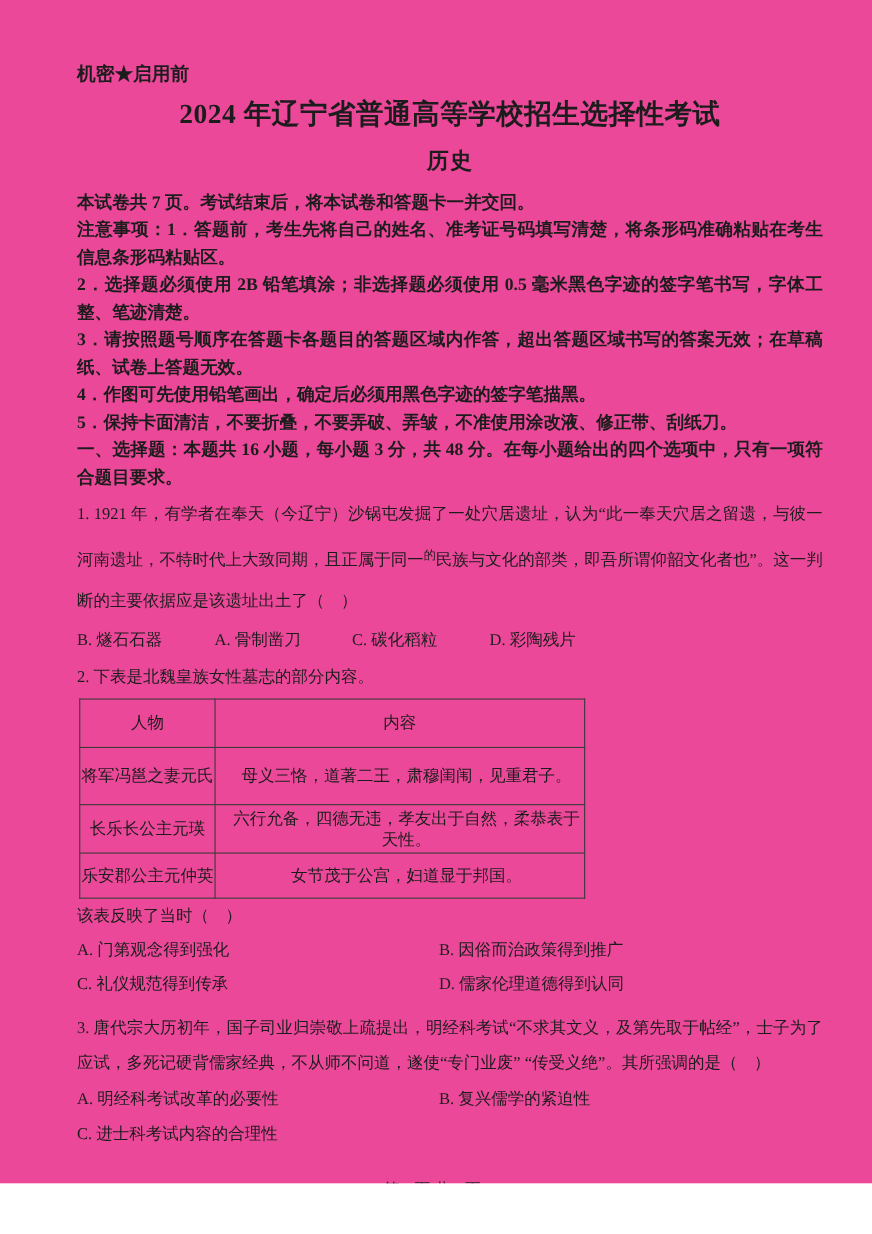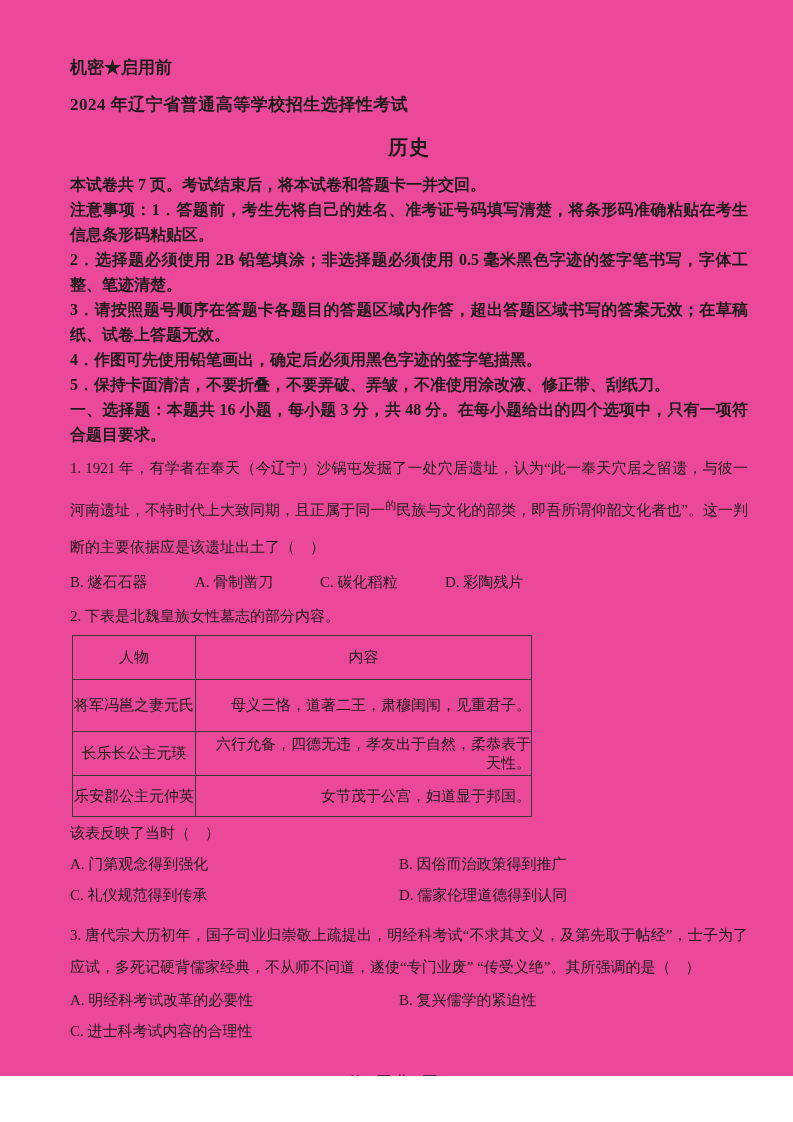--- a/index.html
+++ b/index.html
@@ -14,22 +14,23 @@
     box-sizing: border-box;
     overflow: hidden;
   }
   .classification {
     font-size: 17px;
     font-weight: 700;
     line-height: 24px;
   }
   .title {
     margin: 10px 0 0 0;
-    font-size: 17px;
+    font-size: 25px;
     font-weight: 700;
+    text-align: center;
     line-height: 30px;
     letter-spacing: 0.5px;
   }
   .subject {
     margin: 12px 0 0 0;
     font-size: 20px;
     font-weight: 700;
     text-align: center;
     line-height: 30px;
     letter-spacing: 1px;
@@ -82,21 +83,21 @@
     font-size: 15px;
     color: #1c1c1c;
   }
   table.mz-table th, table.mz-table td {
     border: 1px solid #3a3a3a;
     font-weight: 400;
     padding: 0;
   }
   table.mz-table th { height: 43px; text-align: center; }
   table.mz-table td.col-person { width: 122px; text-align: center; }
-  table.mz-table td.col-content { padding-left: 12px; text-align: right; }
+  table.mz-table td.col-content { padding-left: 12px; text-align: center; }
   tr.row-h1 td { height: 51px; }
   tr.row-h2 td { height: 43px; }
   tr.row-h3 td { height: 40px; }
   .page-footer {
     position: absolute;
     top: 1072px;
     left: 54px;
     width: 678px;
     text-align: center;
     font-size: 14px;

